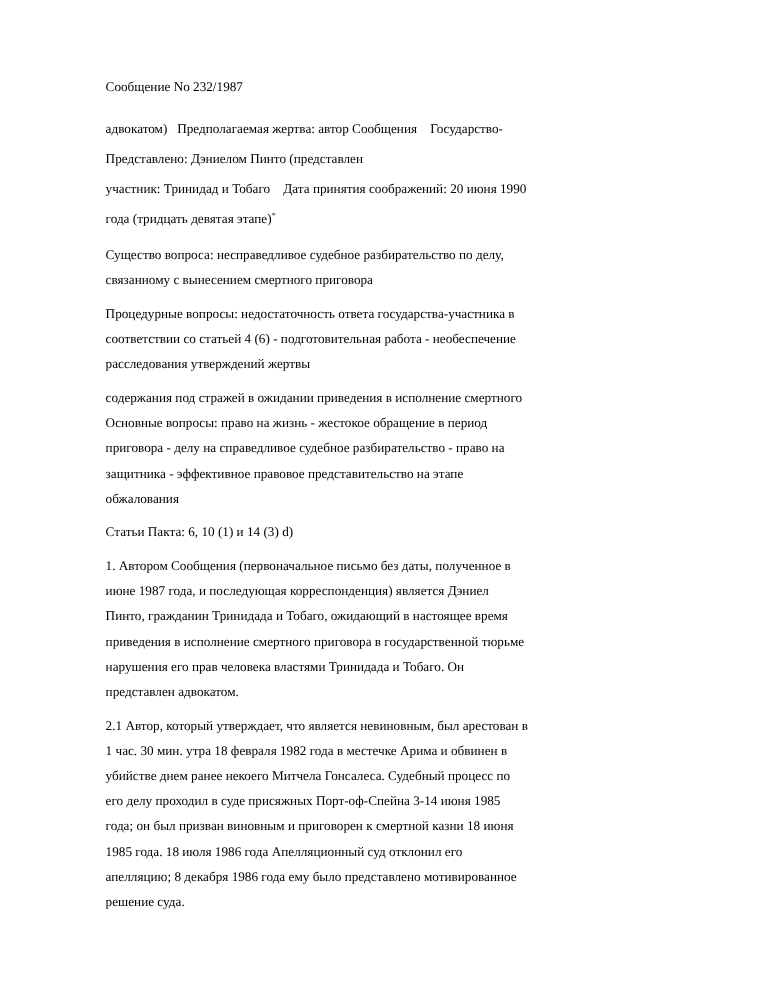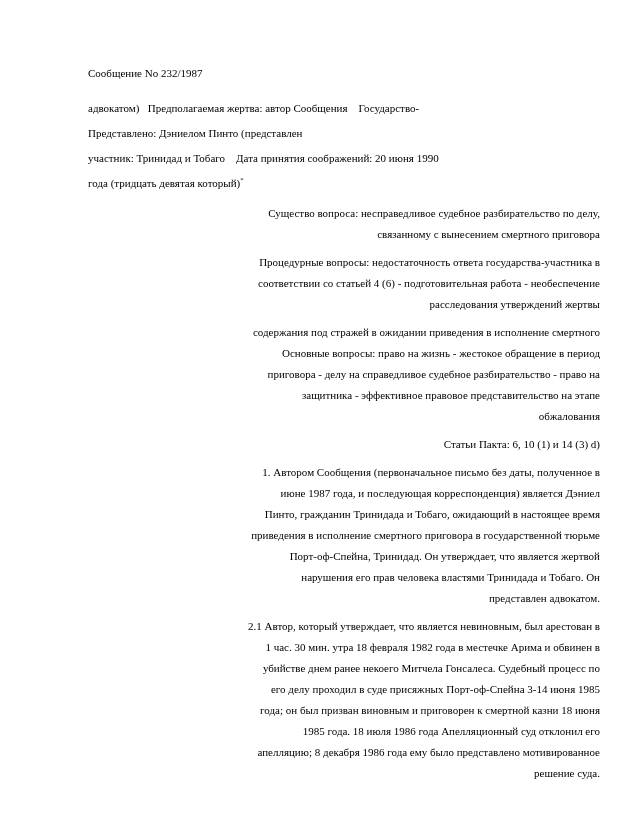--- a/index.html
+++ b/index.html
@@ -17,21 +17,21 @@
     font-family: "Liberation Serif", "DejaVu Serif", serif;
     font-size: 11px;
     padding: 61px 40px 20px 88px;
     overflow: hidden;
   }
   .para {
     margin: 0 0 7px 0;
     padding: 0;
   }
   .para.header-spacing .line { line-height: 25px; }
-  .para.body-spacing   .line { line-height: 21px; text-align: right; }
+  .para.body-spacing   .line { line-height: 21px; }
   .para:first-child { margin-bottom: 10px; }
   .line {
     display: block;
     white-space: pre;
   }
   sup {
     font-size: 0.62em;
     line-height: 0;
   }
 </style>
@@ -40,21 +40,21 @@
 
 <main class="page">
   <section id="document-body">
       <p class="para header-spacing">
         <span class="line"><span>Сообщение No 232/1987</span></span>
       </p>
       <p class="para header-spacing">
         <span class="line"><span>адвокатом)   Предполагаемая жертва: автор Сообщения    Государство-</span></span>
         <span class="line"><span>Представлено: Дэниелом Пинто (представлен</span></span>
         <span class="line"><span>участник: Тринидад и Тобаго    Дата принятия соображений: 20 июня 1990</span></span>
-        <span class="line"><span>года (тридцать девятая который)</span><sup>*</sup></span>
+        <span class="line"><span>года (тридцать девятая этапе)</span><sup>*</sup></span>
       </p>
       <p class="para body-spacing">
         <span class="line"><span>Существо вопроса: несправедливое судебное разбирательство по делу,</span></span>
         <span class="line"><span>связанному с вынесением смертного приговора</span></span>
       </p>
       <p class="para body-spacing">
         <span class="line"><span>Процедурные вопросы: недостаточность ответа государства-участника в</span></span>
         <span class="line"><span>соответствии со статьей 4 (6) - подготовительная работа - необеспечение</span></span>
         <span class="line"><span>расследования утверждений жертвы</span></span>
       </p>
@@ -66,21 +66,20 @@
         <span class="line"><span>обжалования</span></span>
       </p>
       <p class="para body-spacing">
         <span class="line"><span>Статьи Пакта: 6, 10 (1) и 14 (3) d)</span></span>
       </p>
       <p class="para body-spacing">
         <span class="line"><span>1. Автором Сообщения (первоначальное письмо без даты, полученное в</span></span>
         <span class="line"><span>июне 1987 года, и последующая корреспонденция) является Дэниел</span></span>
         <span class="line"><span>Пинто, гражданин Тринидада и Тобаго, ожидающий в настоящее время</span></span>
         <span class="line"><span>приведения в исполнение смертного приговора в государственной тюрьме</span></span>
-        <span class="line"><span>Порт-оф-Спейна, Тринидад. Он утверждает, что является жертвой</span></span>
         <span class="line"><span>нарушения его прав человека властями Тринидада и Тобаго. Он</span></span>
         <span class="line"><span>представлен адвокатом.</span></span>
       </p>
       <p class="para body-spacing">
         <span class="line"><span>2.1 Автор, который утверждает, что является невиновным, был арестован в</span></span>
         <span class="line"><span>1 час. 30 мин. утра 18 февраля 1982 года в местечке Арима и обвинен в</span></span>
         <span class="line"><span>убийстве днем ранее некоего Митчела Гонсалеса. Судебный процесс по</span></span>
         <span class="line"><span>его делу проходил в суде присяжных Порт-оф-Спейна 3-14 июня 1985</span></span>
         <span class="line"><span>года; он был призван виновным и приговорен к смертной казни 18 июня</span></span>
         <span class="line"><span>1985 года. 18 июля 1986 года Апелляционный суд отклонил его</span></span>

